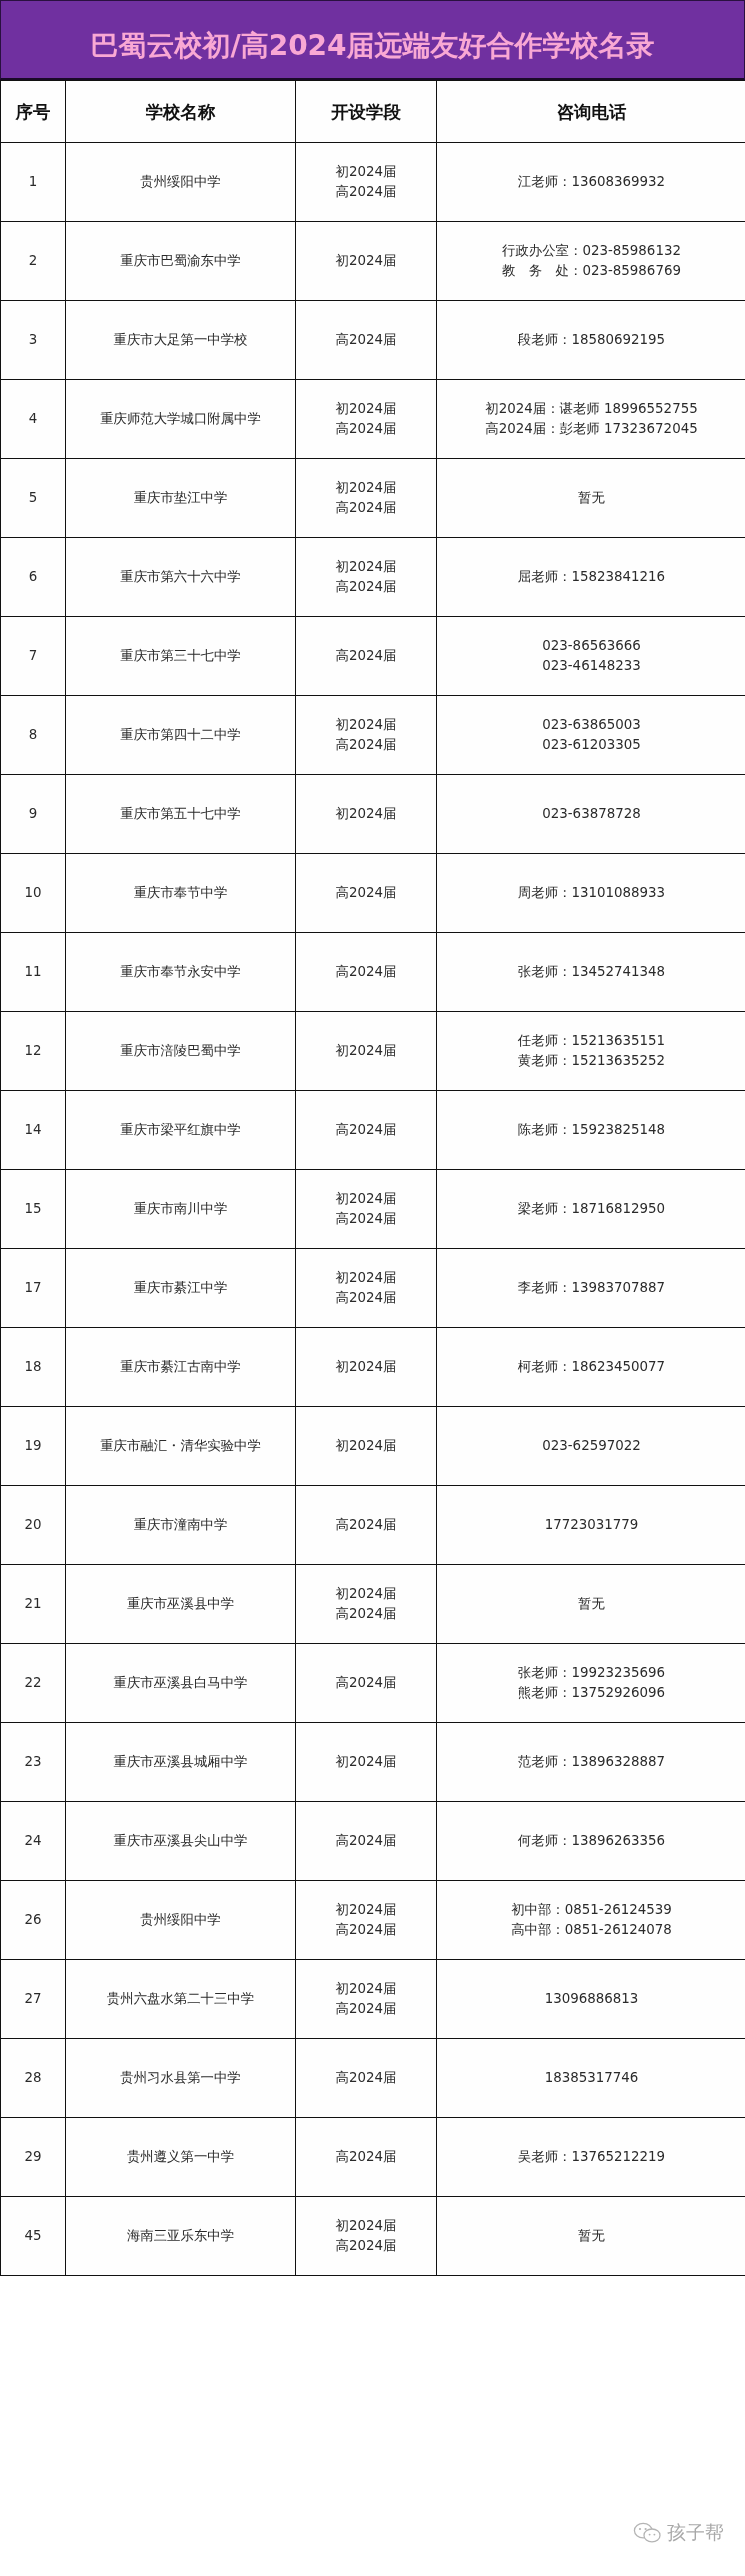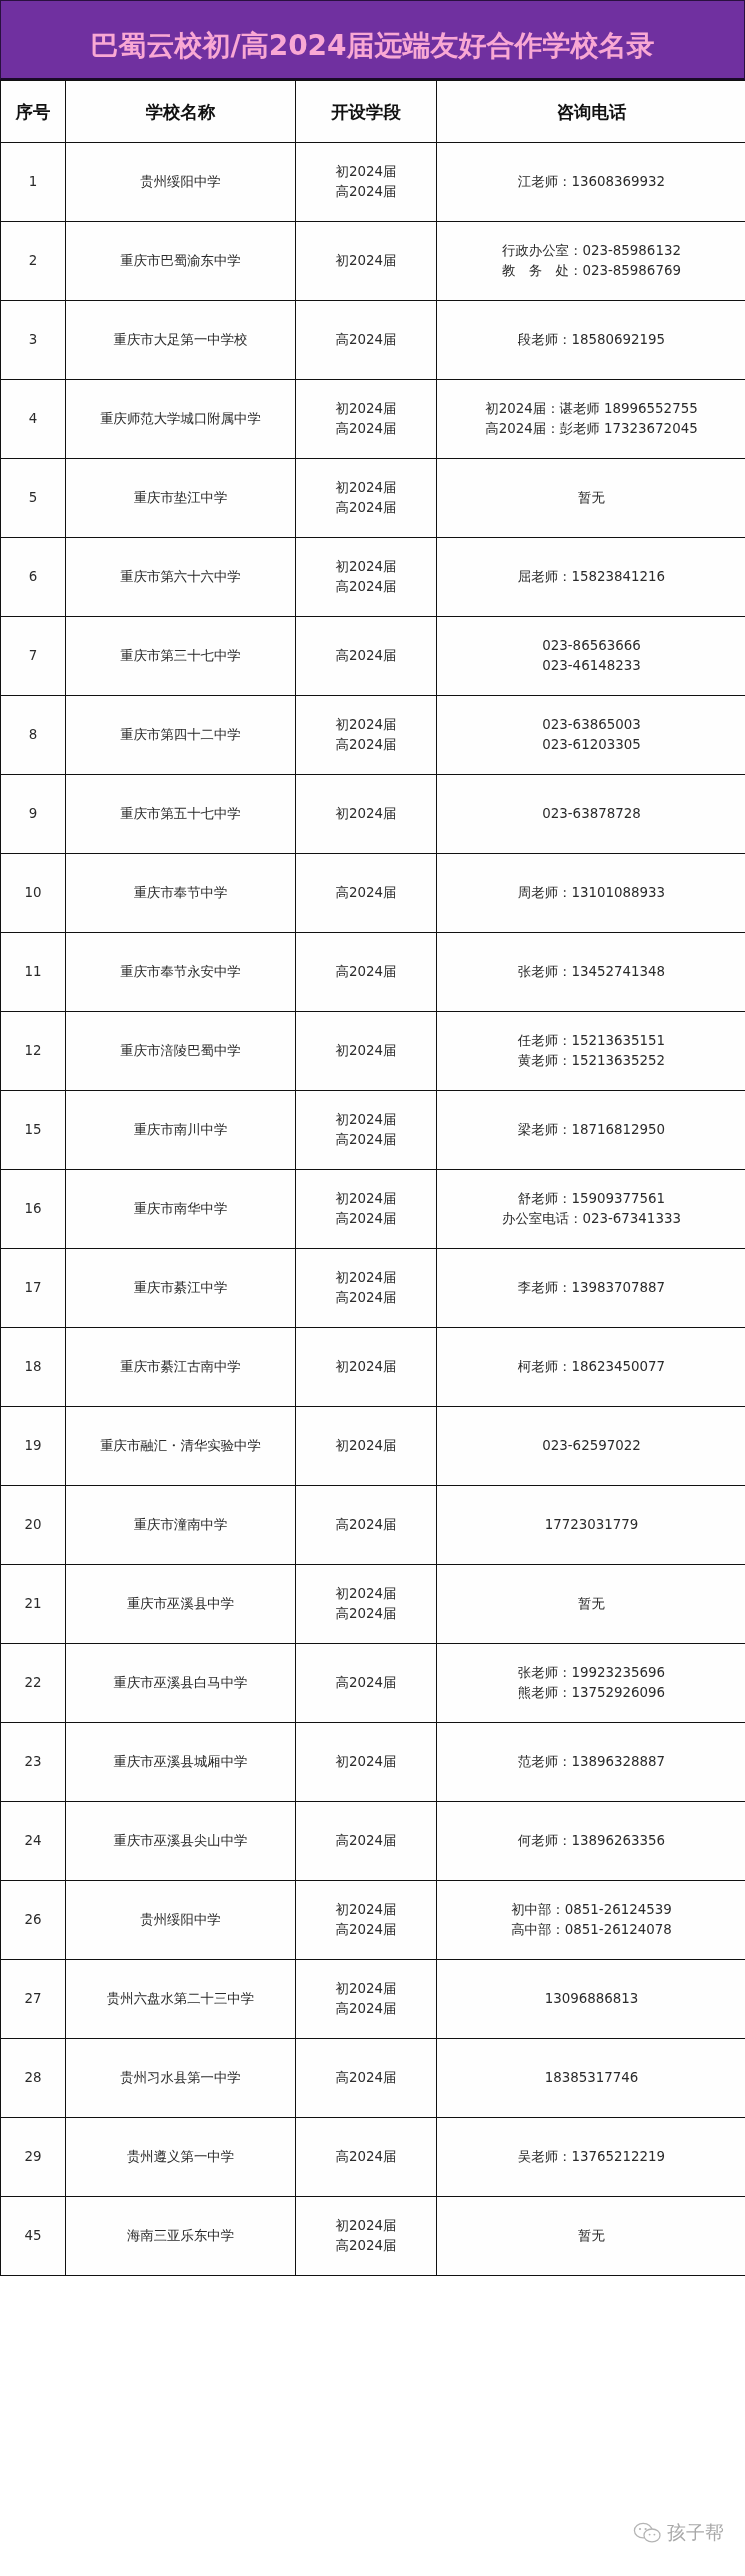--- a/index.html
+++ b/index.html
@@ -193,40 +193,38 @@
           <td>重庆市涪陵巴蜀中学</td>
           <td>
             <span class="line">初2024届</span>
           </td>
           <td>
             <span class="line">任老师：15213635151</span>
             <span class="line">黄老师：15213635252</span>
           </td>
         </tr>
         <tr>
+          <td>14</td>
+          <td>重庆市梁平红旗中学</td>
+          <td>
+            <span class="line">高2024届</span>
+          </td>
+          <td>
+            <span class="line">陈老师：15923825148</span>
+          </td>
+        </tr>
+        <tr>
           <td>15</td>
           <td>重庆市南川中学</td>
           <td>
             <span class="line">初2024届</span>
             <span class="line">高2024届</span>
           </td>
           <td>
             <span class="line">梁老师：18716812950</span>
-          </td>
-        </tr>
-        <tr>
-          <td>16</td>
-          <td>重庆市南华中学</td>
-          <td>
-            <span class="line">初2024届</span>
-            <span class="line">高2024届</span>
-          </td>
-          <td>
-            <span class="line">舒老师：15909377561</span>
-            <span class="line">办公室电话：023-67341333</span>
           </td>
         </tr>
         <tr>
           <td>17</td>
           <td>重庆市綦江中学</td>
           <td>
             <span class="line">初2024届</span>
             <span class="line">高2024届</span>
           </td>
           <td>

